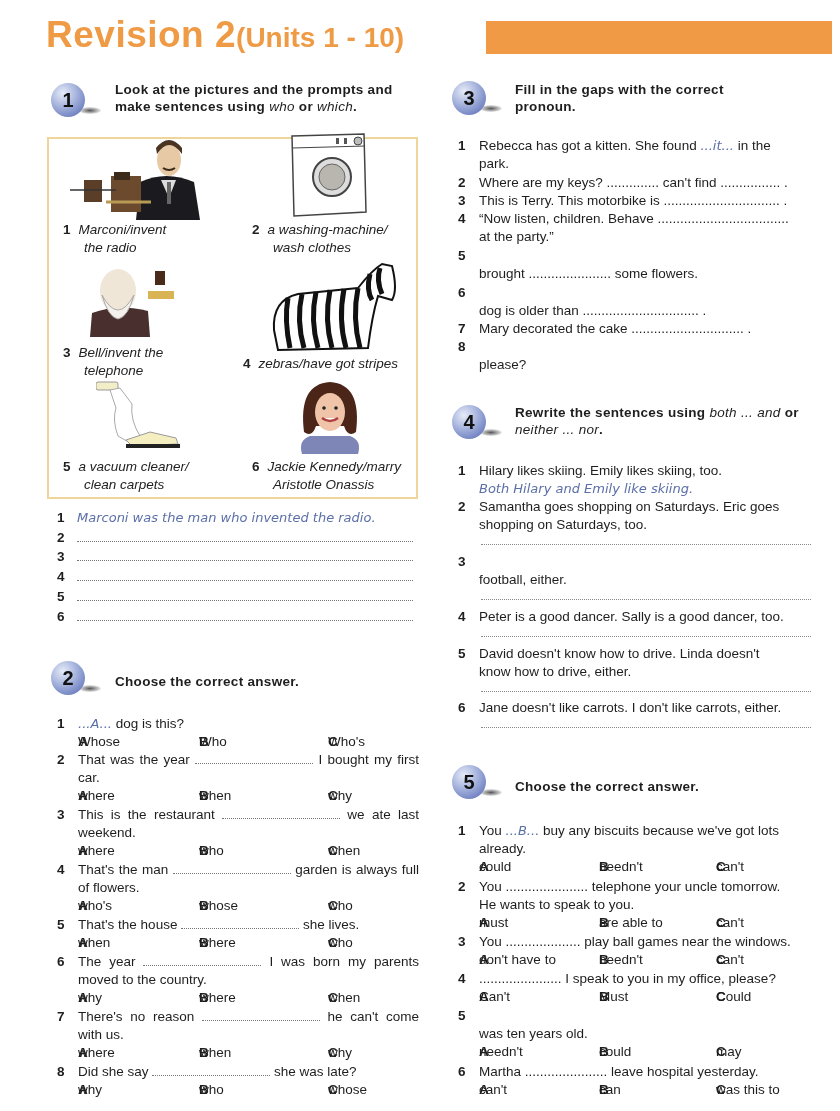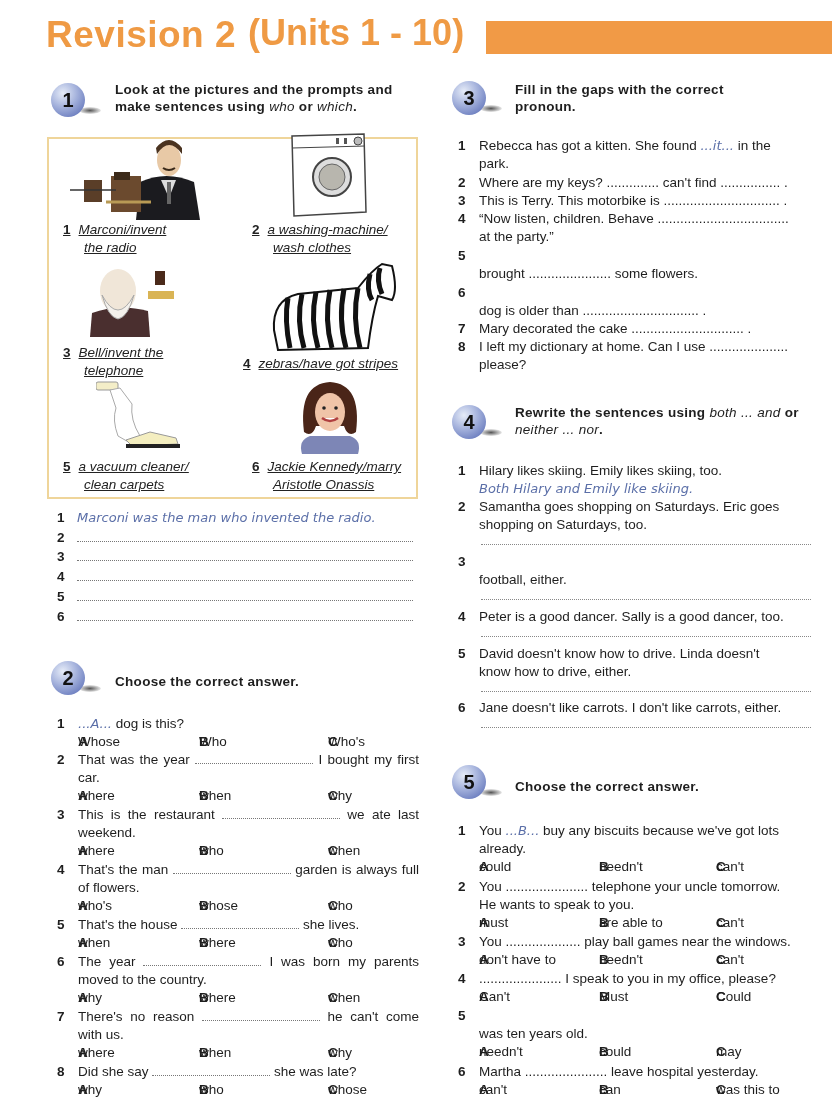--- a/index.html
+++ b/index.html
@@ -1,29 +1,29 @@
 <!DOCTYPE html>
 <html><head>
 <meta charset="utf-8">
 <style>
   html,body{margin:0;padding:0;}
   body{width:840px;height:1111px;background:#fff;position:relative;overflow:hidden;font-family:"Liberation Sans",sans-serif;color:#1e1e1e;}
   .title{position:absolute;left:46px;top:12px;height:44px;display:flex;align-items:flex-end;color:#ef9a44;}
   .title .main{font-size:37px;font-weight:bold;letter-spacing:0.5px;}
-  .title .sub{font-size:36px;font-weight:bold;margin-left:12px;padding-bottom:2px;text-align:center;}
+  .title .sub{font-size:28px;font-weight:bold;margin-left:0;padding-bottom:2px;text-align:center;}
   .title-bar{position:absolute;left:486px;top:21px;width:346px;height:33px;background:#f19a46;}
   .badge{position:absolute;width:34px;height:34px;border-radius:50%;
     background:radial-gradient(circle at 35% 30%, #e6ecf8 0%, #a9b6de 40%, #6d7fc0 80%, #5564a8 100%);
     display:flex;align-items:center;justify-content:center;font-weight:bold;font-size:20px;color:#111;}
   .badge::after{content:"";position:absolute;right:-16px;bottom:3px;width:22px;height:7px;border-radius:50%;background:radial-gradient(ellipse at center,#555 0%,rgba(80,80,80,0.0) 80%);z-index:-1;}
   .instr{position:absolute;font-weight:bold;font-size:13.5px;line-height:17px;letter-spacing:0.3px;}
   .instr i{font-weight:normal;}
   .picbox{position:absolute;left:47px;top:137px;width:371px;height:362px;border:2px solid #efd59a;box-sizing:border-box;}
   .pic{position:absolute;}
-  .cap{position:absolute;font-size:13.5px;line-height:18px;font-style:italic;color:#222;text-decoration:underline;}
+  .cap{position:absolute;font-size:13.5px;line-height:18px;font-style:italic;color:#222;}
   .cap b{font-style:normal;font-weight:bold;margin-right:8px;}
   .num{font-weight:bold;display:inline-block;width:20px;}
   .line{position:absolute;font-size:13.5px;line-height:18px;}
   .dots{display:inline-block;border-bottom:1px dotted #777;height:11px;vertical-align:baseline;}
   .hand{color:#5b6fa8;font-style:italic;font-family:"DejaVu Sans",sans-serif;font-size:13px;}
   .q{position:absolute;font-size:13.5px;line-height:18px;text-align:justify;}
   .q .n{position:absolute;left:0;font-weight:bold;}
   .q .t{margin-left:21px;display:block;}
   .opts{position:absolute;font-size:13.5px;line-height:18px;}
   .opts span{position:absolute;white-space:nowrap;}
@@ -315,21 +315,21 @@
     <div class="q" style="left:458px;top:284px;width:361px;">
       <span class="n">6</span>
       <span class="t"><br><span>dog is older than ............................... .</span></span>
     </div>
     <div class="q" style="left:458px;top:320px;width:361px;">
       <span class="n">7</span>
       <span class="t"><span>Mary decorated the cake .............................. .</span></span>
     </div>
     <div class="q" style="left:458px;top:338px;width:361px;">
       <span class="n">8</span>
-      <span class="t"><span>I left my dictionary at home. Can I use .....................</span><br><span>please?</span></span>
+      <span class="t"><br><span>please?</span></span>
     </div>
   </div>
 
 <div class="badge" style="left:452px;top:405px;">
     <span>4</span>
   </div>
 <div class="instr" style="left:515px;top:404px;width:305px;">
   <span>Rewrite the sentences using </span><i>both ... and</i><span> or </span><i>neither ...  nor</i><span>.</span>
 </div>
 <div id="ex4-questions">

